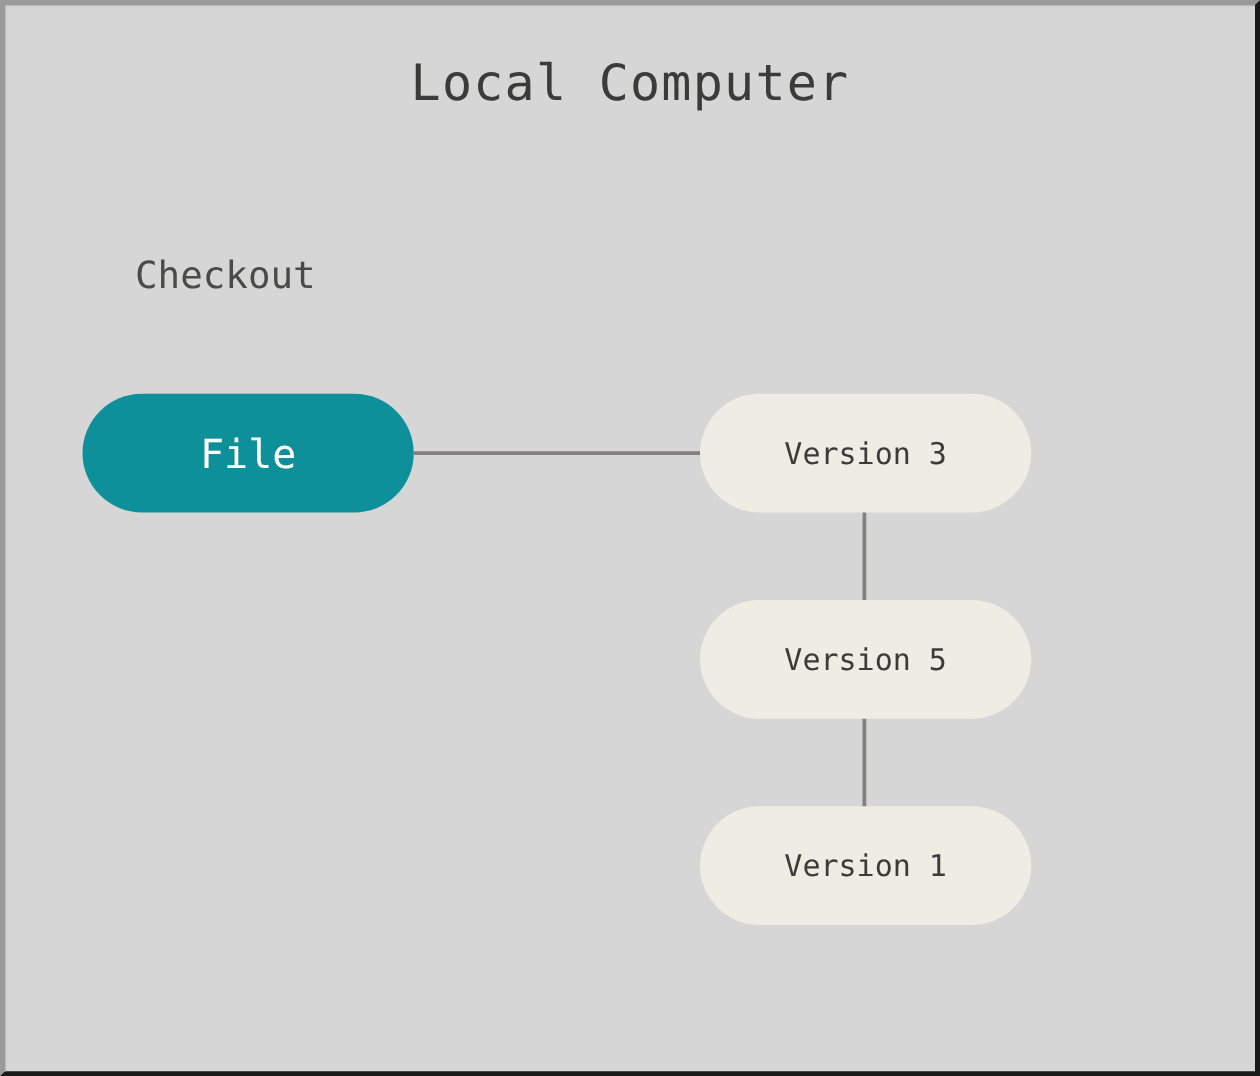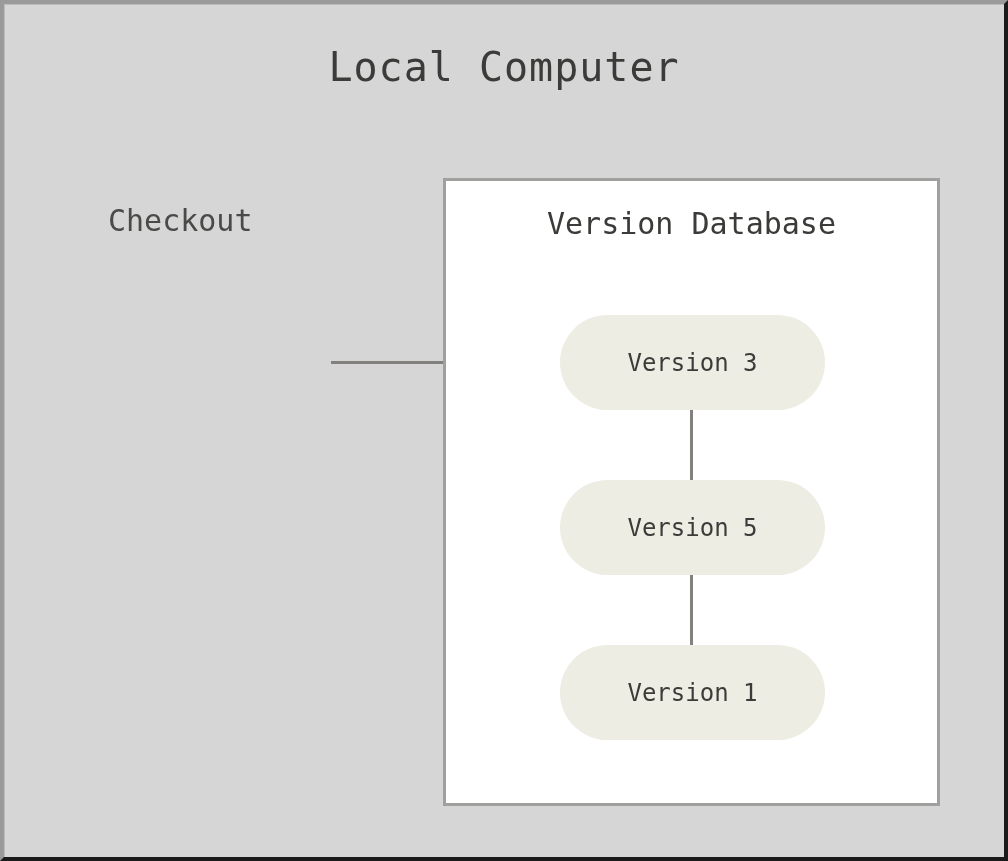--- a/index.html
+++ b/index.html
@@ -142,28 +142,26 @@
 <body>
 
 <div id="canvas">
 
   <div id="checkout-label">Checkout</div>
 
   <div id="page-title">Local Computer</div>
 
   <div class="connector-h" id="connector-file-version3"></div>
 
-  <div id="version-database-panel">
-    <div id="version-database-title">Version Database</div>
-  </div>
 
   <div class="connector-v" id="connector-version3-version2"></div>
 
   <div class="connector-v" id="connector-version2-version1"></div>
 
+  <div class="node" id="node-file">File</div>
 
   <div class="node node-version" id="node-version-3">Version 3</div>
 
   <div class="node node-version" id="node-version-2">Version 5</div>
 
   <div class="node node-version" id="node-version-1">Version 1</div>
 
 </div>
 
 </body></html>

